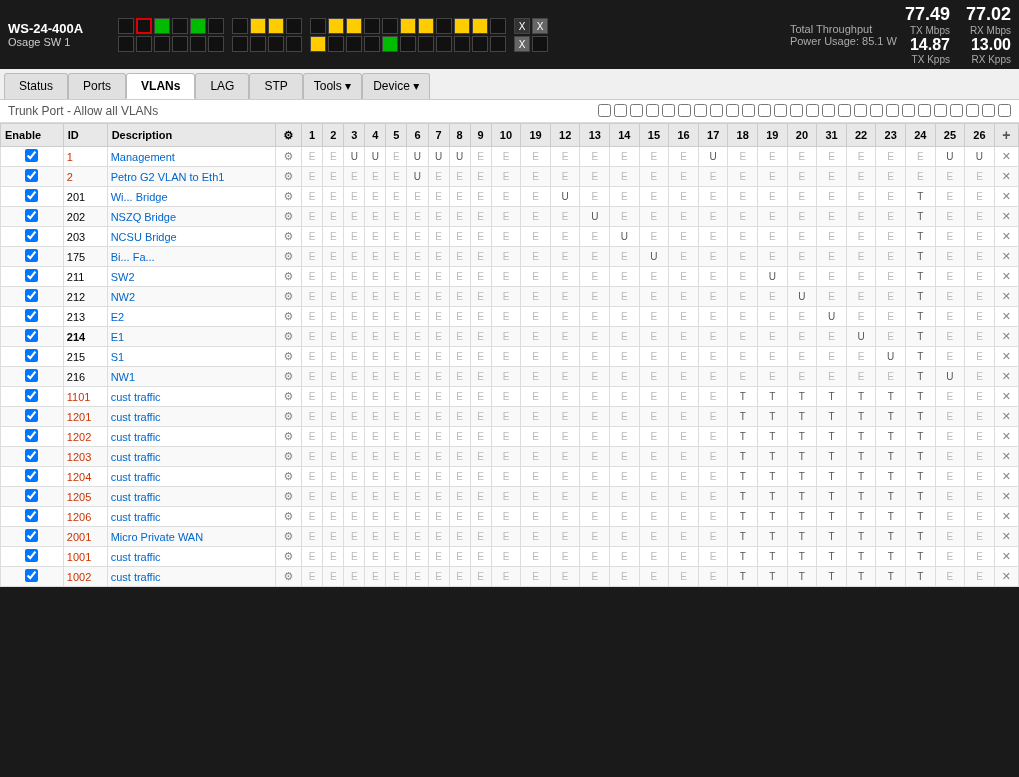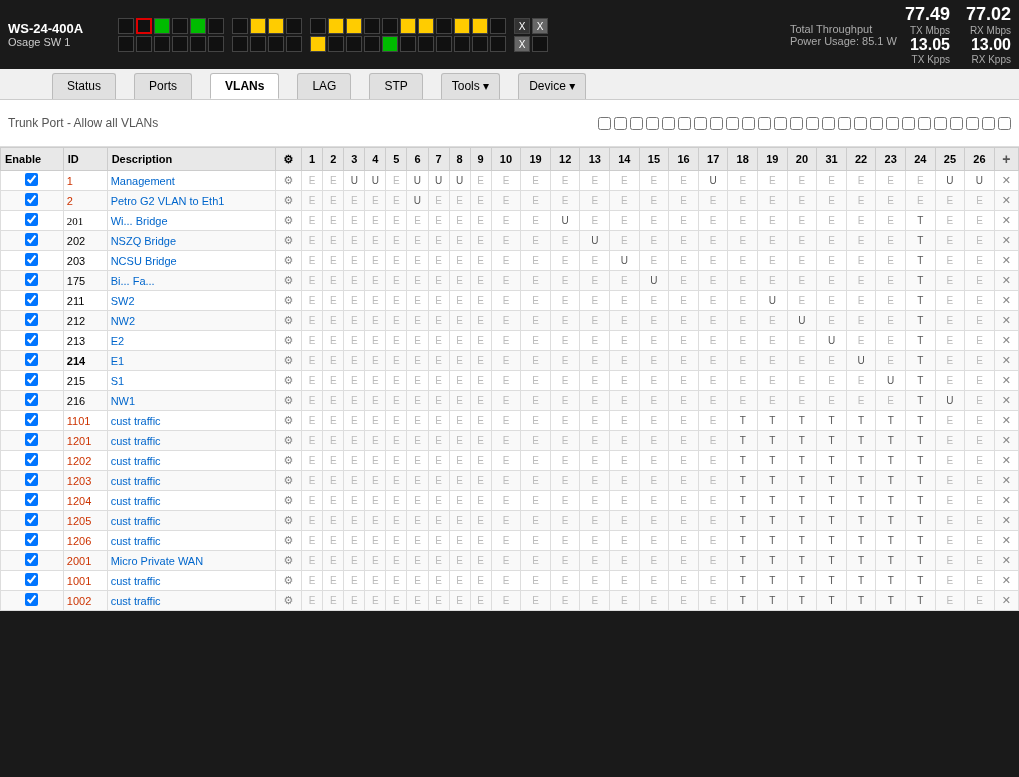--- a/index.html
+++ b/index.html
@@ -107,42 +107,42 @@
   <div class="header-right">
     <div style="color:#aaa;font-size:11px;">
       <div>Total Throughput</div>
       <div>Power Usage: 85.1 W</div>
     </div>
     <div style="display:grid;grid-template-columns:auto auto;gap:0 16px;text-align:right;">
       <div style="font-size:18px;font-weight:bold;color:#fff;">77.49</div>
       <div style="font-size:18px;font-weight:bold;color:#fff;">77.02</div>
       <div style="font-size:10px;color:#aaa;">TX Mbps</div>
       <div style="font-size:10px;color:#aaa;">RX Mbps</div>
-      <div style="font-size:16px;font-weight:bold;color:#fff;">13.05</div>
+      <div style="font-size:16px;font-weight:bold;color:#fff;">14.87</div>
       <div style="font-size:16px;font-weight:bold;color:#fff;">13.00</div>
       <div style="font-size:10px;color:#aaa;">TX Kpps</div>
       <div style="font-size:10px;color:#aaa;">RX Kpps</div>
     </div>
   </div>
 </div>
 
 <div style="background:#f0f0f0; display:flex; justify-content:space-between; align-items:flex-end; padding: 4px 4px 0; border-bottom:1px solid #ccc;">
-  <div style="display:flex;gap:18px;margin-left:48px;">
+  <div style="display:flex;gap:0;">
     <div class="tab">Status</div>
     <div class="tab">Ports</div>
     <div class="tab active">VLANs</div>
     <div class="tab">LAG</div>
     <div class="tab">STP</div>
     <div class="tab-dropdown">Tools ▾</div>
     <div class="tab-dropdown">Device ▾</div>
   </div>
 </div>
 
 <div class="main-content">
-  <div style="padding:16px 8px;font-size:12px;color:#555;border-bottom:1px solid #ddd;display:flex;align-items:center;gap:8px;">
+  <div style="padding:4px 8px;font-size:12px;color:#555;border-bottom:1px solid #ddd;display:flex;align-items:flex-start;gap:8px;">
     <span>Trunk Port - Allow all VLANs</span>
 
     <span style="margin-left:auto;display:flex;gap:3px;">
       <input type="checkbox" style="">
       <input type="checkbox" style="">
       <input type="checkbox" style="">
       <input type="checkbox" style="">
       <input type="checkbox" style="">
       <input type="checkbox" style="">
       <input type="checkbox" style="">
@@ -267,21 +267,21 @@
             <td class="center port-cell" style="color: rgb(187, 187, 187);">E</td>
             <td class="center port-cell" style="color: rgb(187, 187, 187);">E</td>
             <td class="center port-cell" style="color: rgb(187, 187, 187);">E</td>
             <td class="center port-cell" style="color: rgb(187, 187, 187);">E</td>
             <td class="center port-cell" style="color: rgb(187, 187, 187);">E</td>
             <td class="center port-cell" style="color: rgb(187, 187, 187);">E</td>
             <td class="center" style="color: rgb(136, 136, 136); cursor: pointer; font-size: 11px;">✕</td>
           </tr>
           <tr>
             <td class="center"><input type="checkbox" checked="" style=""></td>
-            <td style="color: rgb(0, 0, 0); font-family: Liberation Serif, serif;">201</td>
+            <td style="color: rgb(0, 0, 0);">201</td>
             <td><a class="desc-link">Wi... Bridge</a></td>
             <td class="center" style="cursor: pointer; color: rgb(136, 136, 136);">⚙</td>
             <td class="center port-cell" style="color: rgb(187, 187, 187);">E</td>
             <td class="center port-cell" style="color: rgb(187, 187, 187);">E</td>
             <td class="center port-cell" style="color: rgb(187, 187, 187);">E</td>
             <td class="center port-cell" style="color: rgb(187, 187, 187);">E</td>
             <td class="center port-cell" style="color: rgb(187, 187, 187);">E</td>
             <td class="center port-cell" style="color: rgb(187, 187, 187);">E</td>
             <td class="center port-cell" style="color: rgb(187, 187, 187);">E</td>
             <td class="center port-cell" style="color: rgb(187, 187, 187);">E</td>

